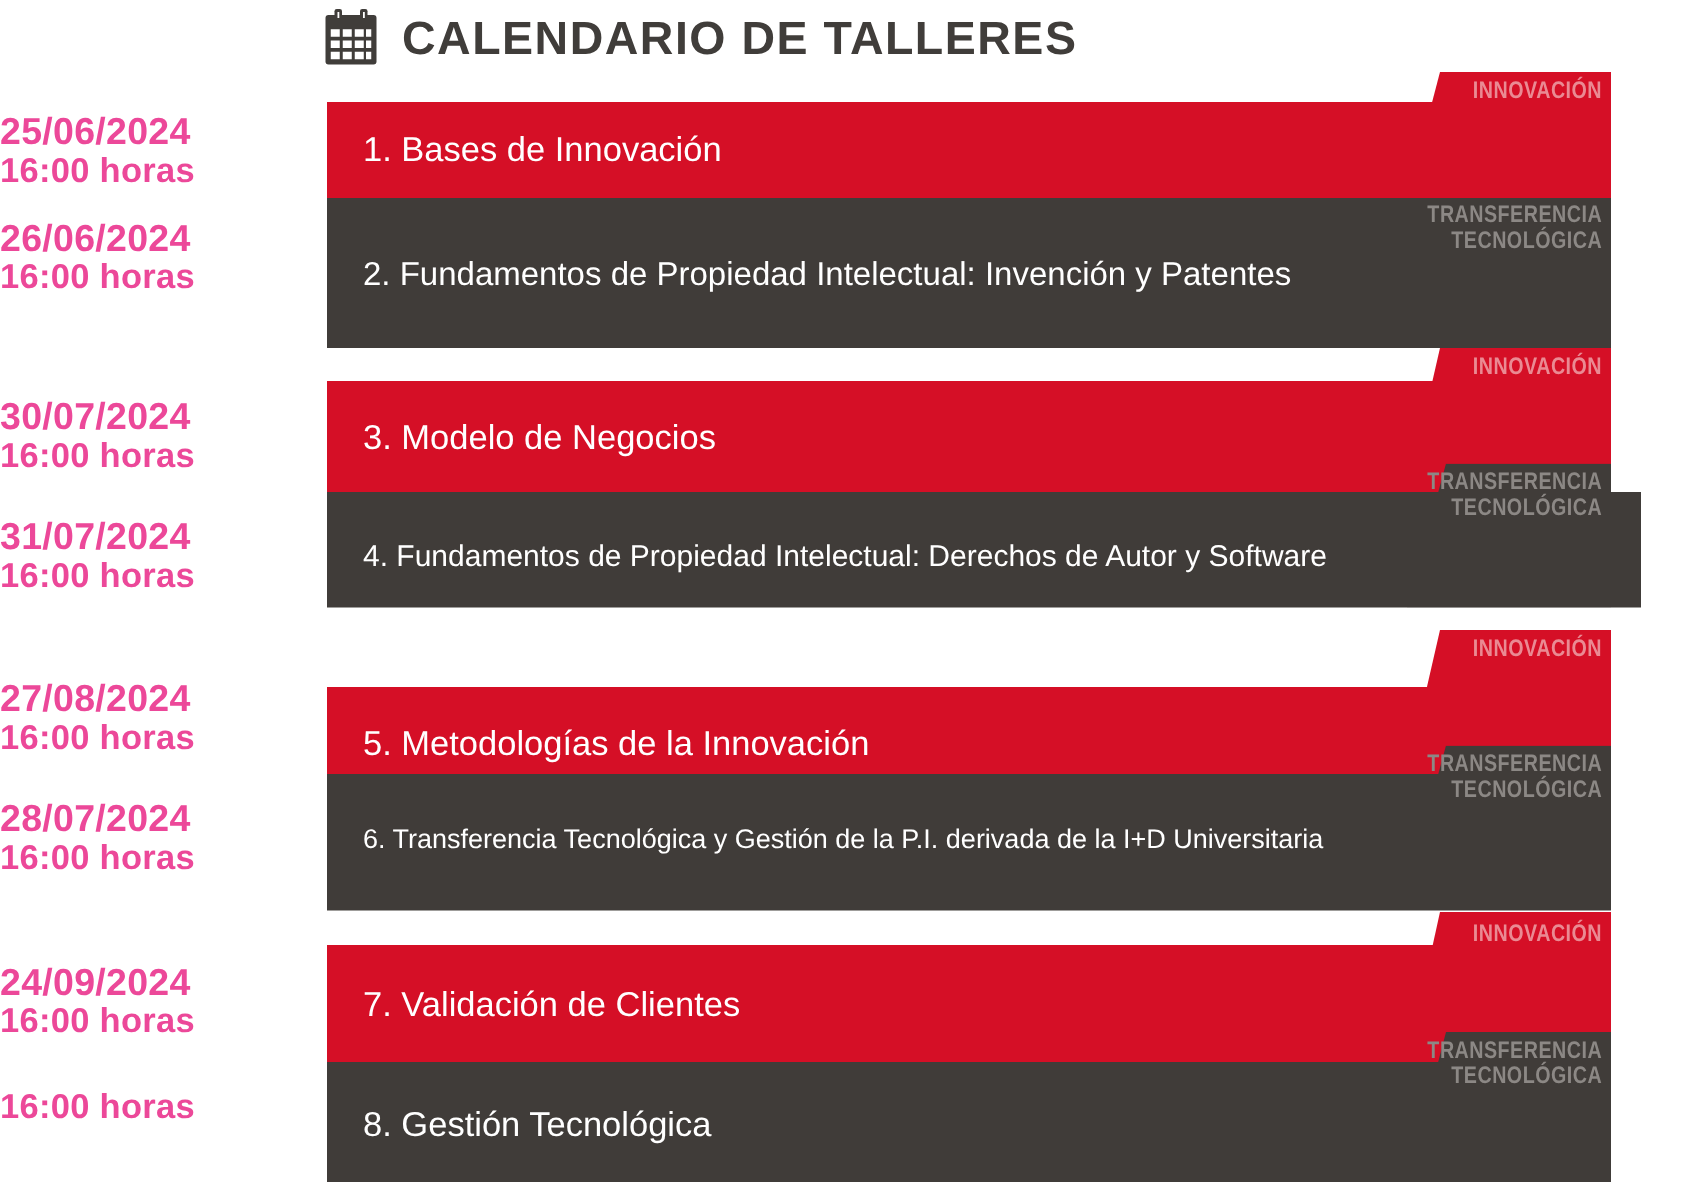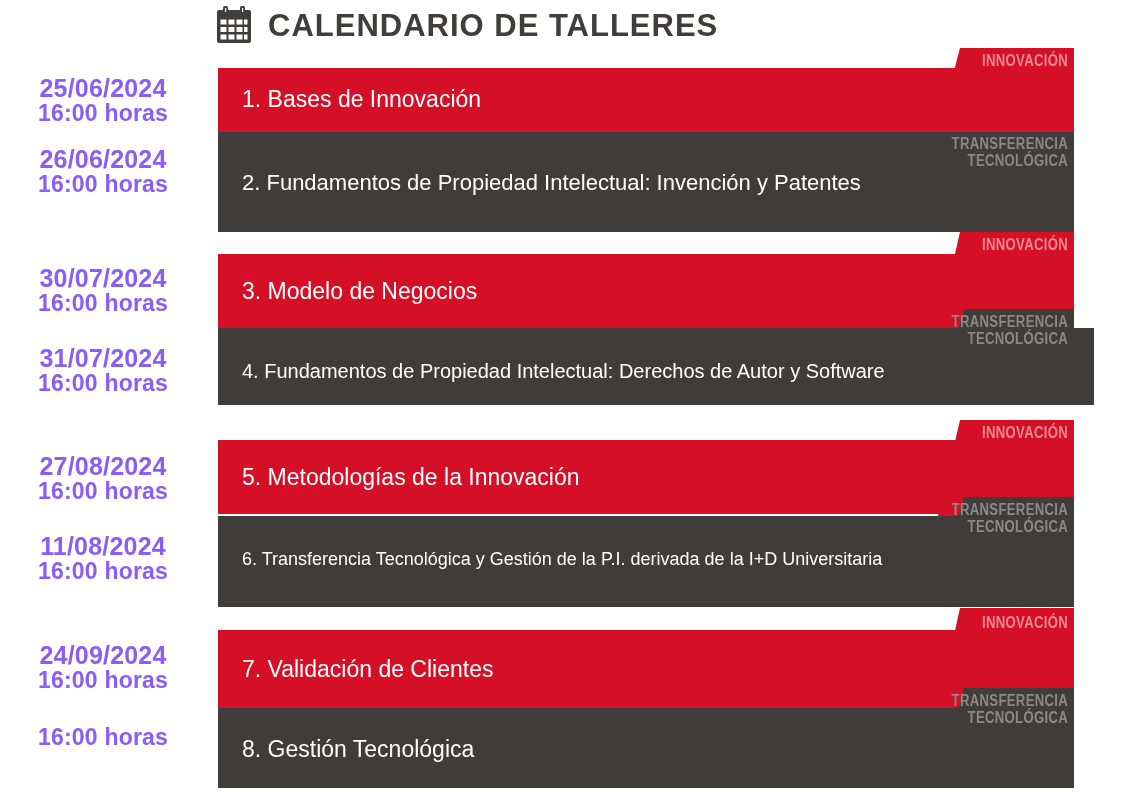--- a/index.html
+++ b/index.html
@@ -56,22 +56,22 @@
     position: absolute;
     left: 0;
     top: 0;
     width: 206px;
     height: 100%;
   }
   .date-cell {
     position: absolute;
     right: 0;
     width: 206px;
-    text-align: center;
-    color: #8b5cf6;
+    text-align: left;
+    color: #ec4899;
     font-weight: bold;
     line-height: 1.05;
   }
   .date-day {
     font-size: 25px;
     letter-spacing: 0.2px;
     display: block;
     white-space: nowrap;
   }
   .date-time {
@@ -227,27 +227,27 @@
   </div>
 </div>
 
 <div class="group" id="g2" style="top:420px; height:176px;">
   <div class="dates">
     <div class="date-cell" style="top:33px;">
       <span class="date-day">27/08/2024</span>
       <span class="date-time">16:00 horas</span>
     </div>
     <div class="date-cell" style="top:113px;">
-      <span class="date-day">11/08/2024</span>
+      <span class="date-day">28/07/2024</span>
       <span class="date-time">16:00 horas</span>
     </div>
   </div>
   <div class="bars">
     <div class="row-red-tab" style="top:0px; height:96px;"></div>
-    <div class="row-red" style="top:20px; height:74px;">
+    <div class="row-red" style="top:38px; height:74px;">
       <div class="row-title" style="top:26px; font-size:23px;">5. Metodologías de la Innovación</div>
     </div>
     <div class="badge badge-innov" style="top:5px;">INNOVACIÓN</div>
 
     <div class="row-dark-tab" style="top:77px; height:96px;"></div>
     <div class="row-dark" style="top:96px; height:91px;">
       <div class="row-title" style="top:34px; font-size:18px;">6. Transferencia Tecnológica y Gestión de la P.I. derivada de la I+D Universitaria</div>
     </div>
     <div class="badge badge-trans" style="top:82px;">
       <span>TRANSFERENCIA</span><br>

